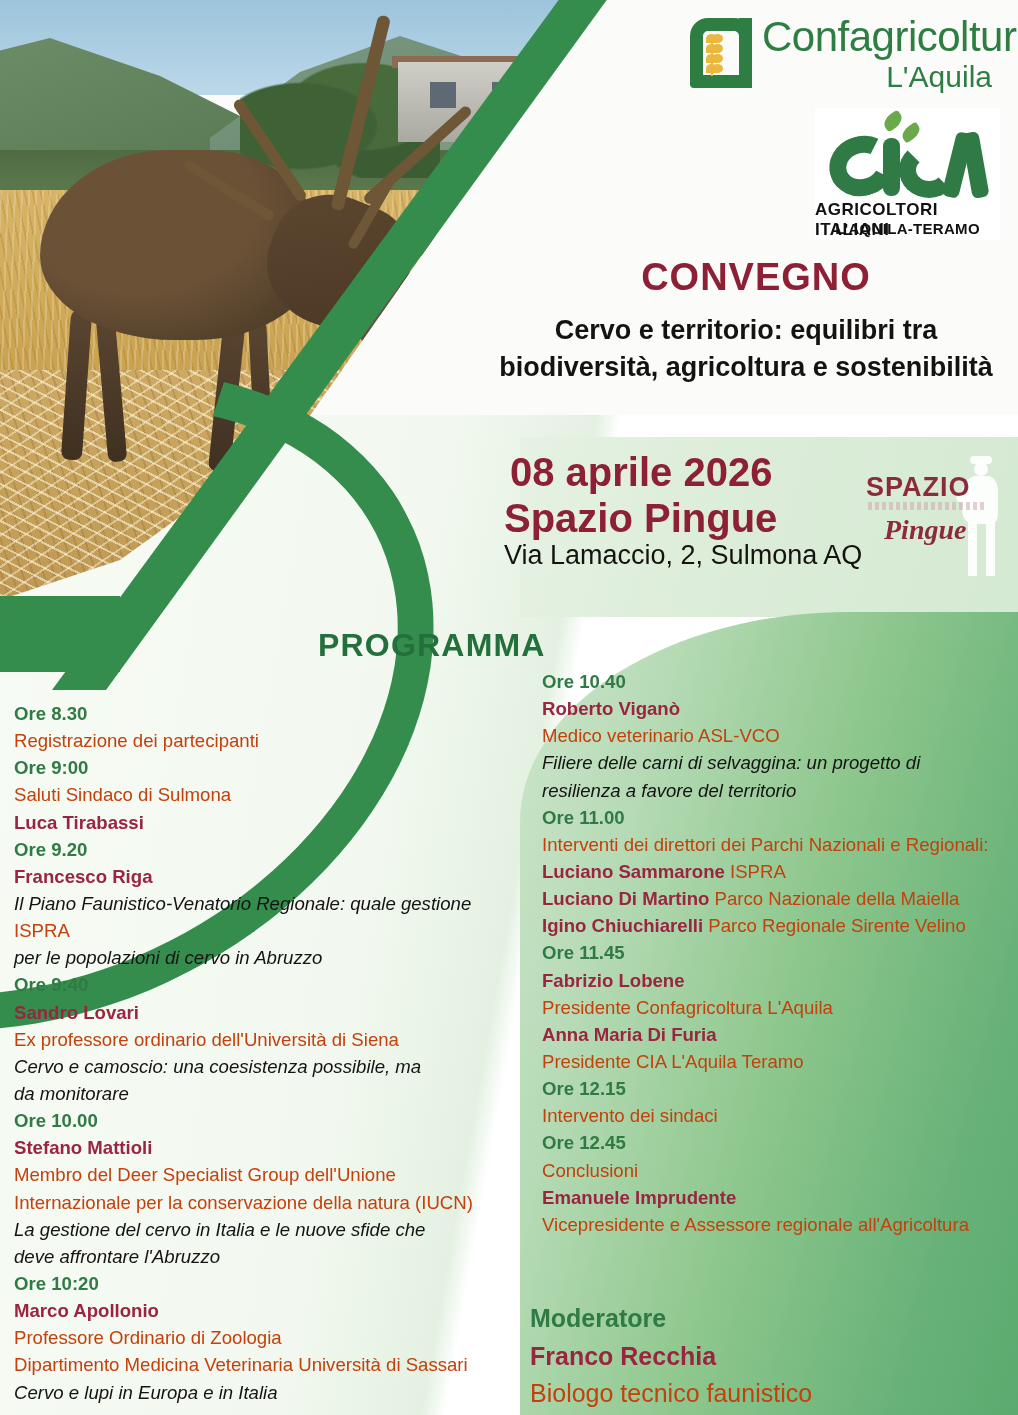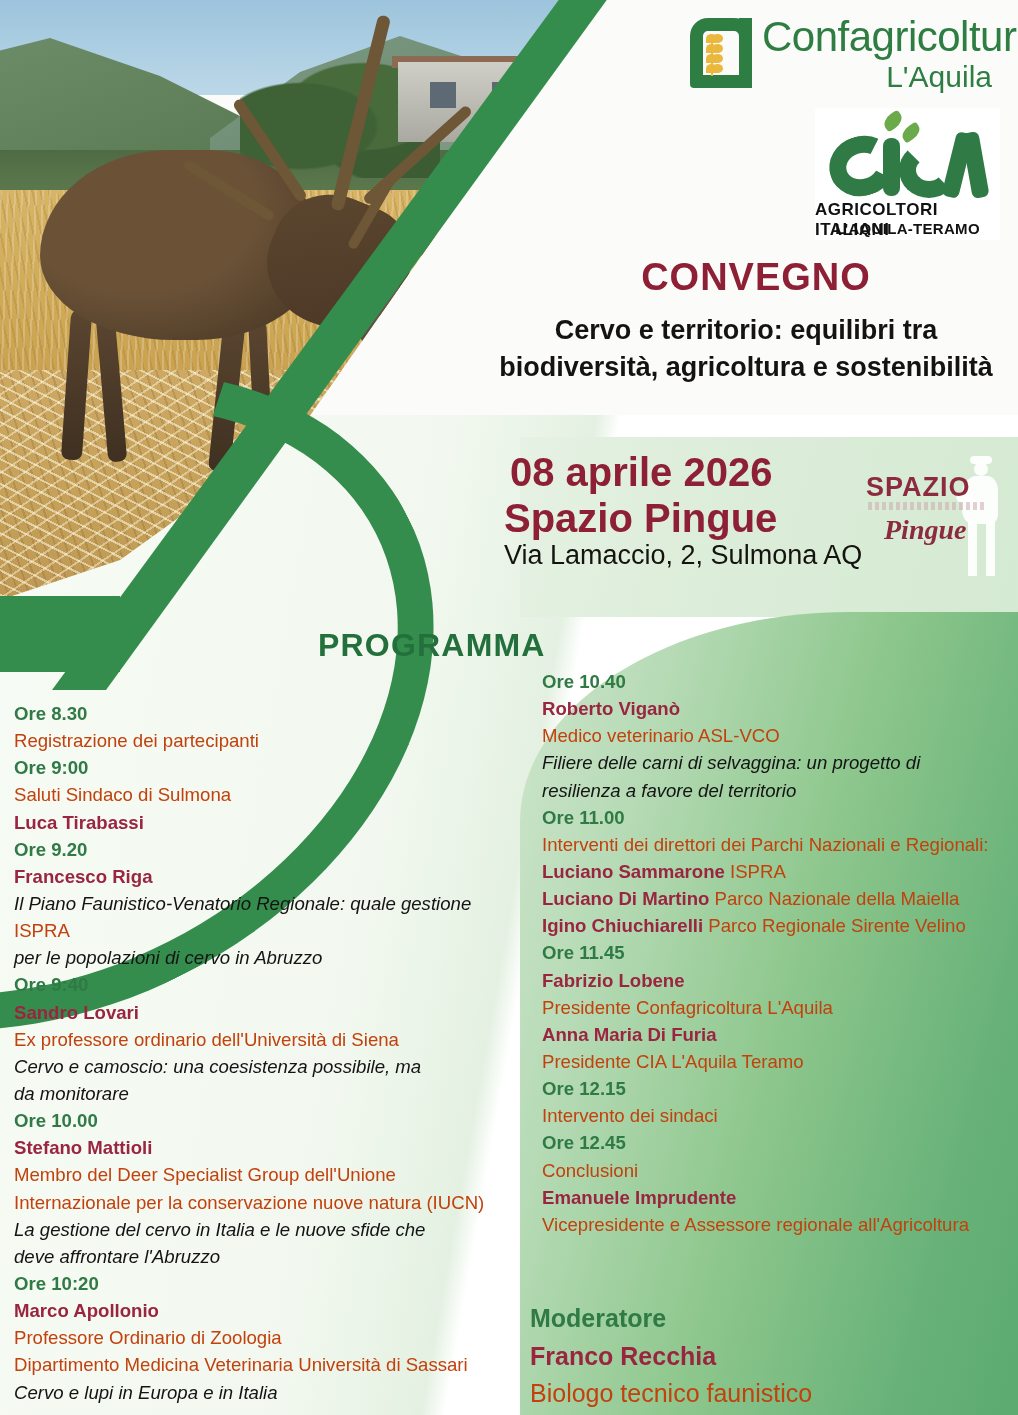--- a/index.html
+++ b/index.html
@@ -322,21 +322,21 @@
       <div class="row p">ISPRA</div>
       <div class="row i">per le popolazioni di cervo in Abruzzo</div>
       <div class="row t">Ore 9:40</div>
       <div class="row n">Sandro Lovari</div>
       <div class="row p">Ex professore ordinario dell'Università di Siena</div>
       <div class="row i">Cervo e camoscio: una coesistenza possibile, ma</div>
       <div class="row i">da monitorare</div>
       <div class="row t">Ore 10.00</div>
       <div class="row n">Stefano Mattioli</div>
       <div class="row p">Membro del Deer Specialist Group dell'Unione</div>
-      <div class="row p">Internazionale per la conservazione nuove natura (IUCN)</div>
+      <div class="row p">Internazionale per la conservazione della natura (IUCN)</div>
       <div class="row i">La gestione del cervo in Italia e le nuove sfide che</div>
       <div class="row i">deve affrontare l'Abruzzo</div>
       <div class="row t">Ore 10:20</div>
       <div class="row n">Marco Apollonio</div>
       <div class="row p">Professore Ordinario di Zoologia</div>
       <div class="row p">Dipartimento Medicina Veterinaria  Università di Sassari</div>
       <div class="row i">Cervo e lupi in Europa e in Italia</div>
     </div>
 
   <div class="col col-right">

